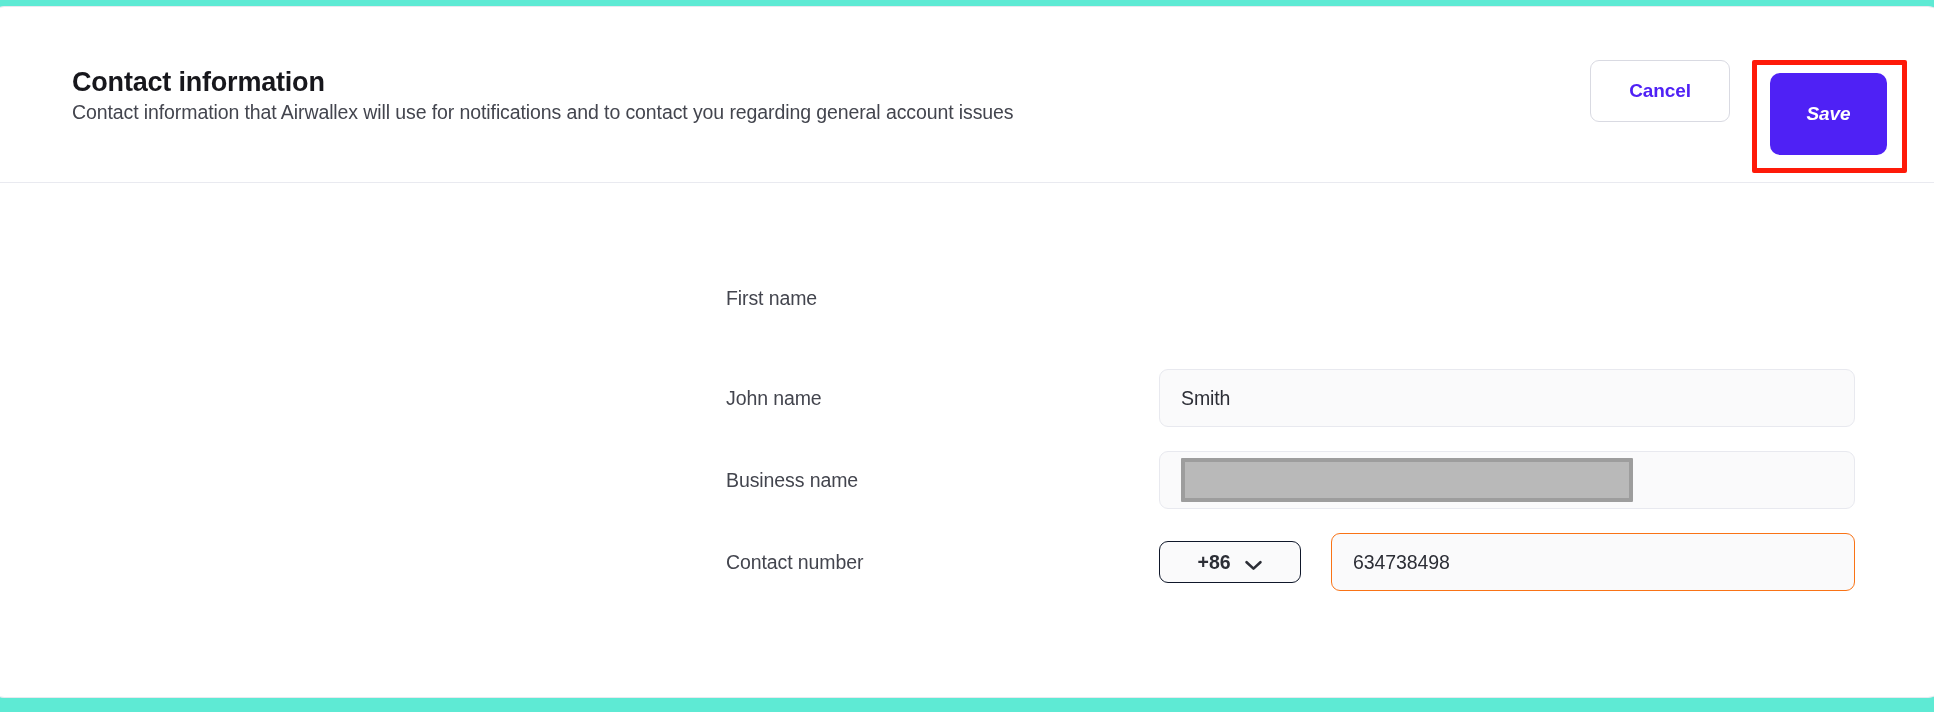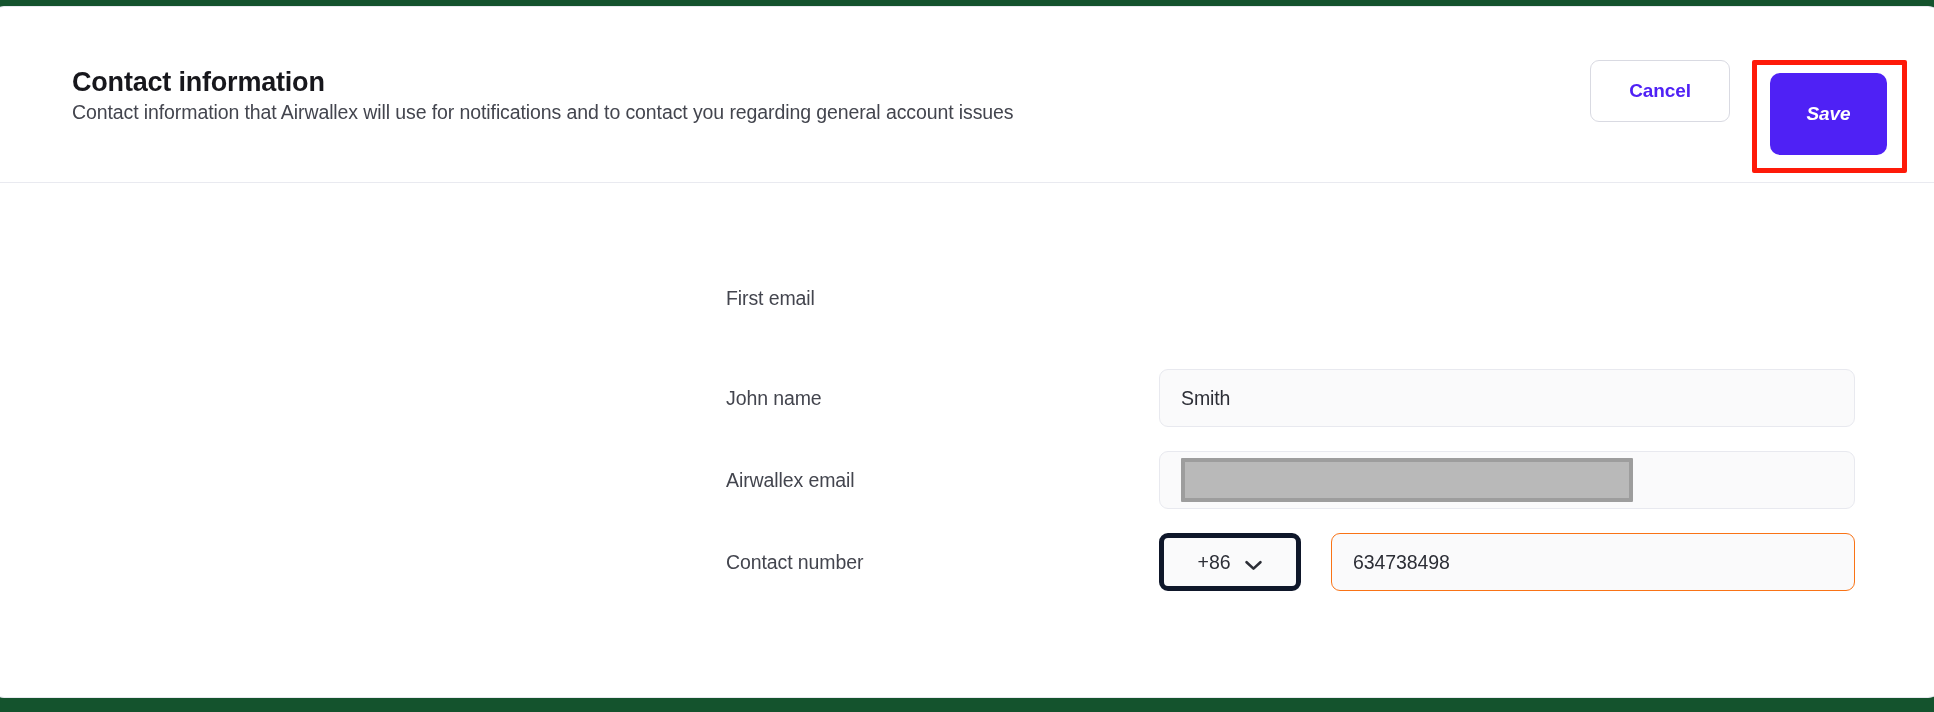--- a/index.html
+++ b/index.html
@@ -9,21 +9,21 @@
     height: 712px;
     background: #ffffff;
     font-family: "Liberation Sans", sans-serif;
     overflow: hidden;
   }
 
   #app {
     position: relative;
     width: 1934px;
     height: 712px;
-    background: #14532d;
+    background: #5eead4;
   }
 
   
   .card {
     position: absolute;
     left: -10px;
     top: 6px;
     width: 1952px;
     height: 692px;
     background: #ffffff;
@@ -175,29 +175,30 @@
     background: #b9b9b9;
     border: 4px solid #9d9d9d;
     border-radius: 1px;
   }
 
   
   .country-select {
     position: absolute;
     left: 1168px;
     width: 142px;
-    height: 58px;
+    height: 42px;
     background: #fafafb;
-    border: 5px solid #0f172a;
+    border: 1px solid #0f172a;
     border-radius: 9px;
     display: flex;
     align-items: center;
     justify-content: center;
     gap: 15px;
     cursor: pointer;
+    font-weight: bold;
   }
 
   .country-code {
     font-size: 19.5px;
     color: #2c2e36;
     letter-spacing: -0.1px;
   }
 
   .chevron {
     width: 17px;
@@ -245,32 +246,32 @@
         <div class="save-highlight">
           <div class="btn btn-save">Save</div>
         </div>
 
       </div>
     </div>
 
     <div class="form-body">
 
       <div class="form-row" id="row-first">
-        <div class="field-label">First email</div>
+        <div class="field-label">First name</div>
       </div>
 
       <div class="form-row" id="row-last">
         <div class="field-label">John name</div>
         <div class="field-control">
           <span class="field-value">Smith</span>
         </div>
       </div>
 
       <div class="form-row" id="row-email">
-        <div class="field-label">Airwallex email</div>
+        <div class="field-label">Business name</div>
         <div class="field-control">
           <span class="redaction-bar"></span>
         </div>
       </div>
 
       <div class="form-row" id="row-phone">
         <div class="field-label">Contact number</div>
 
         <div class="country-select">
           <span class="country-code">+86</span>

